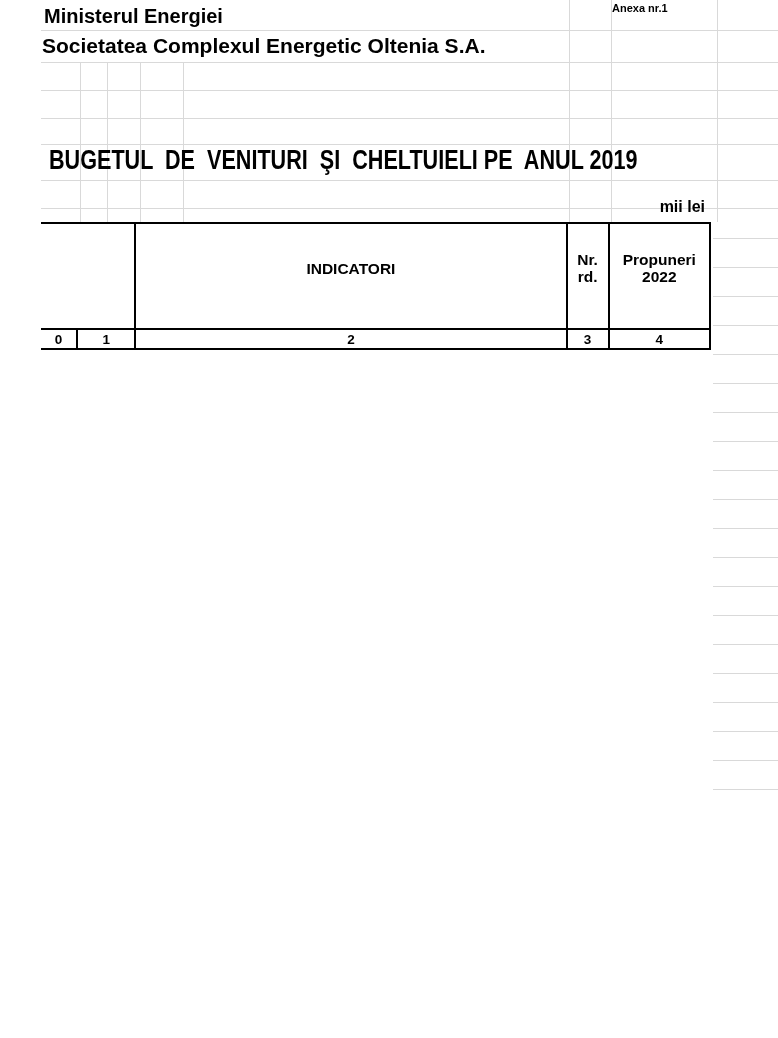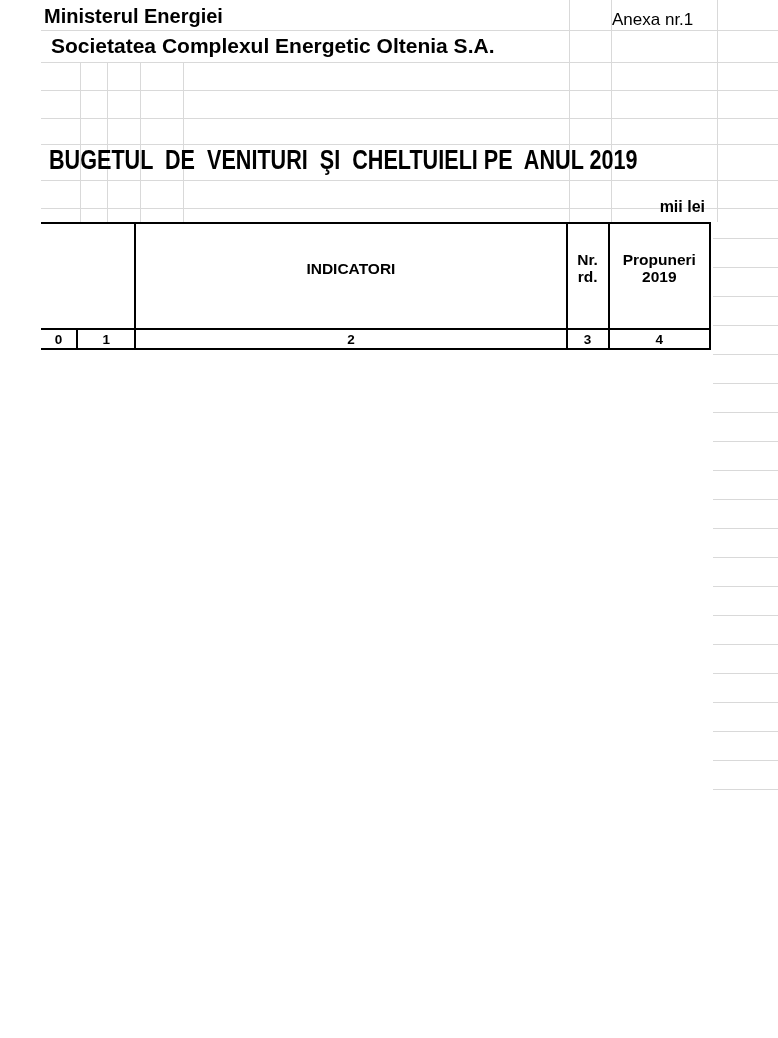--- a/index.html
+++ b/index.html
@@ -9,22 +9,22 @@
   
   .bg { position:absolute; inset:0; }
   .hline { position:absolute; left:0; width:778px; height:1px; background:#d9d9d9; }
   .vline { position:absolute; width:1px; background:#d9d9d9; }
   .rmargin { position:absolute; left:672px; top:222px; width:106px; height:816px;
      background-image: repeating-linear-gradient(to bottom,
        transparent 0, transparent 16px, #d9d9d9 16px, #d9d9d9 17px, transparent 17px, transparent 29px); }
 
   
   .ministry { position:absolute; left:3px; top:5px; font-size:20px; font-weight:700; }
-  .company  { position:absolute; left:10px; top:34px; font-size:21px; font-weight:700; }
-  .annex    { position:absolute; left:571px; top:10px; font-size:17px; font-weight:400; }
+  .company  { position:absolute; left:1px; top:34px; font-size:21px; font-weight:700; }
+  .annex    { position:absolute; left:571px; top:2px; font-size:11px; font-weight:700; }
   .doctitle { position:absolute; left:8px; top:145px; font-size:27px; font-weight:700;
               white-space:pre; transform:scaleX(0.80); transform-origin:left top; letter-spacing:0; }
   .unit     { position:absolute; left:564px; top:198px; width:100px; text-align:right;
               font-size:16px; font-weight:700; }
 
   
   table.budget { position:absolute; left:-2px; top:222px; border-collapse:collapse; table-layout:fixed;
                  width:672px; background:#fff; }
   table.budget td { border:2px solid #000; font-weight:700; font-size:14px; line-height:17px;
                     color:#000; padding:0 2px 16px 2px; vertical-align:bottom; overflow:hidden; }
@@ -74,21 +74,21 @@
         <col style="width:42px">
         <col style="width:101px">
     </colgroup>
     <thead>
       <tr class="hdr">
         <td colspan="3"></td>
         <td colspan="2">INDICATORI</td>
         <td class="pre">Nr.
 rd.</td>
         <td class="pre">Propuneri
-2019</td>
+2022</td>
       </tr>
       <tr class="numrow">
         <td>0</td>
         <td colspan="2">1</td>
         <td colspan="2">2</td>
         <td>3</td>
         <td>4</td>
       </tr>
     </thead>
     <tbody id="tbody-rows"></tbody>

